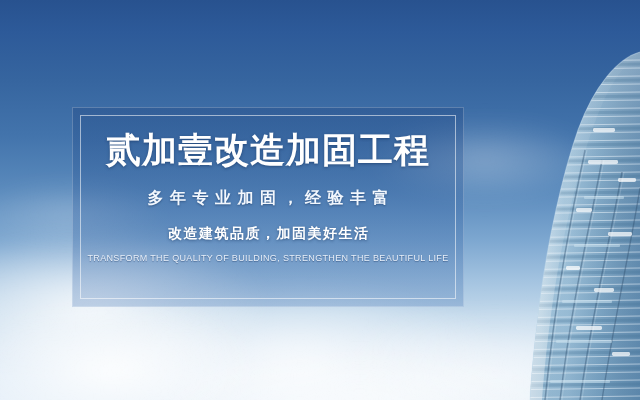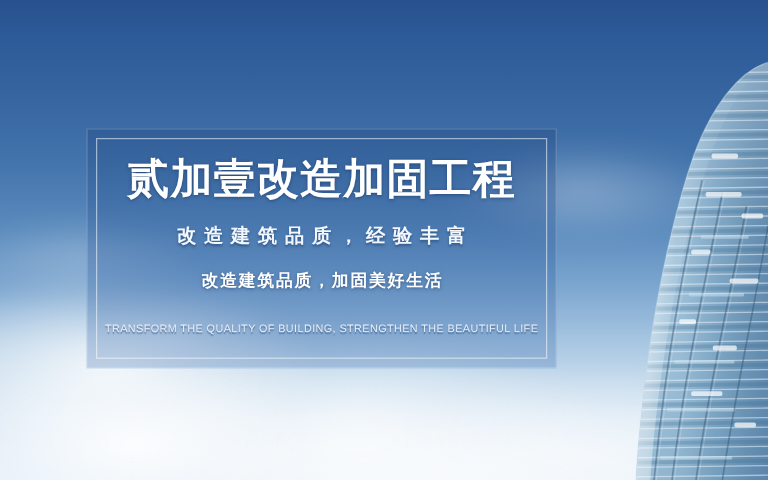--- a/index.html
+++ b/index.html
@@ -94,21 +94,21 @@
   }
   .slogan{
     margin-top:20px;
     font-size:14px;font-weight:bold;color:#ffffff;
     letter-spacing:1.5px;line-height:1;
     text-indent:1.5px;
     text-shadow:0 1px 3px rgba(18,45,88,.55);
     white-space:nowrap;
   }
   .english{
-    margin-top:30px;
+    margin-top:14px;
     font-size:9px;font-weight:normal;color:#e7eef8;
     letter-spacing:.35px;line-height:1;
     text-shadow:0 1px 1px rgba(18,45,88,.45);
     white-space:nowrap;
   }
 </style>
 </head>
 <body>
 
 <div id="stage">
@@ -269,19 +269,19 @@
                C128,58 104,86 88,130
                C72,176 58,240 50,300
                C44,345 41,378 40,400" fill="none" stroke="#cfe3f0" stroke-opacity=".45" stroke-width="1.1"></path>
     </svg>
   </div>
 
   <div class="panel">
     <div class="panel-inner-border"></div>
     <div class="content">
       <div class="title">贰加壹改造加固工程</div>
-      <div class="subtitle">改造建筑品质，经验丰富</div>
+      <div class="subtitle">多年专业加固，经验丰富</div>
       <div class="slogan">改造建筑品质，加固美好生活</div>
       <div class="english">TRANSFORM THE QUALITY OF BUILDING, STRENGTHEN THE BEAUTIFUL LIFE</div>
     </div>
   </div>
 
 </div>
 
 </body></html>

